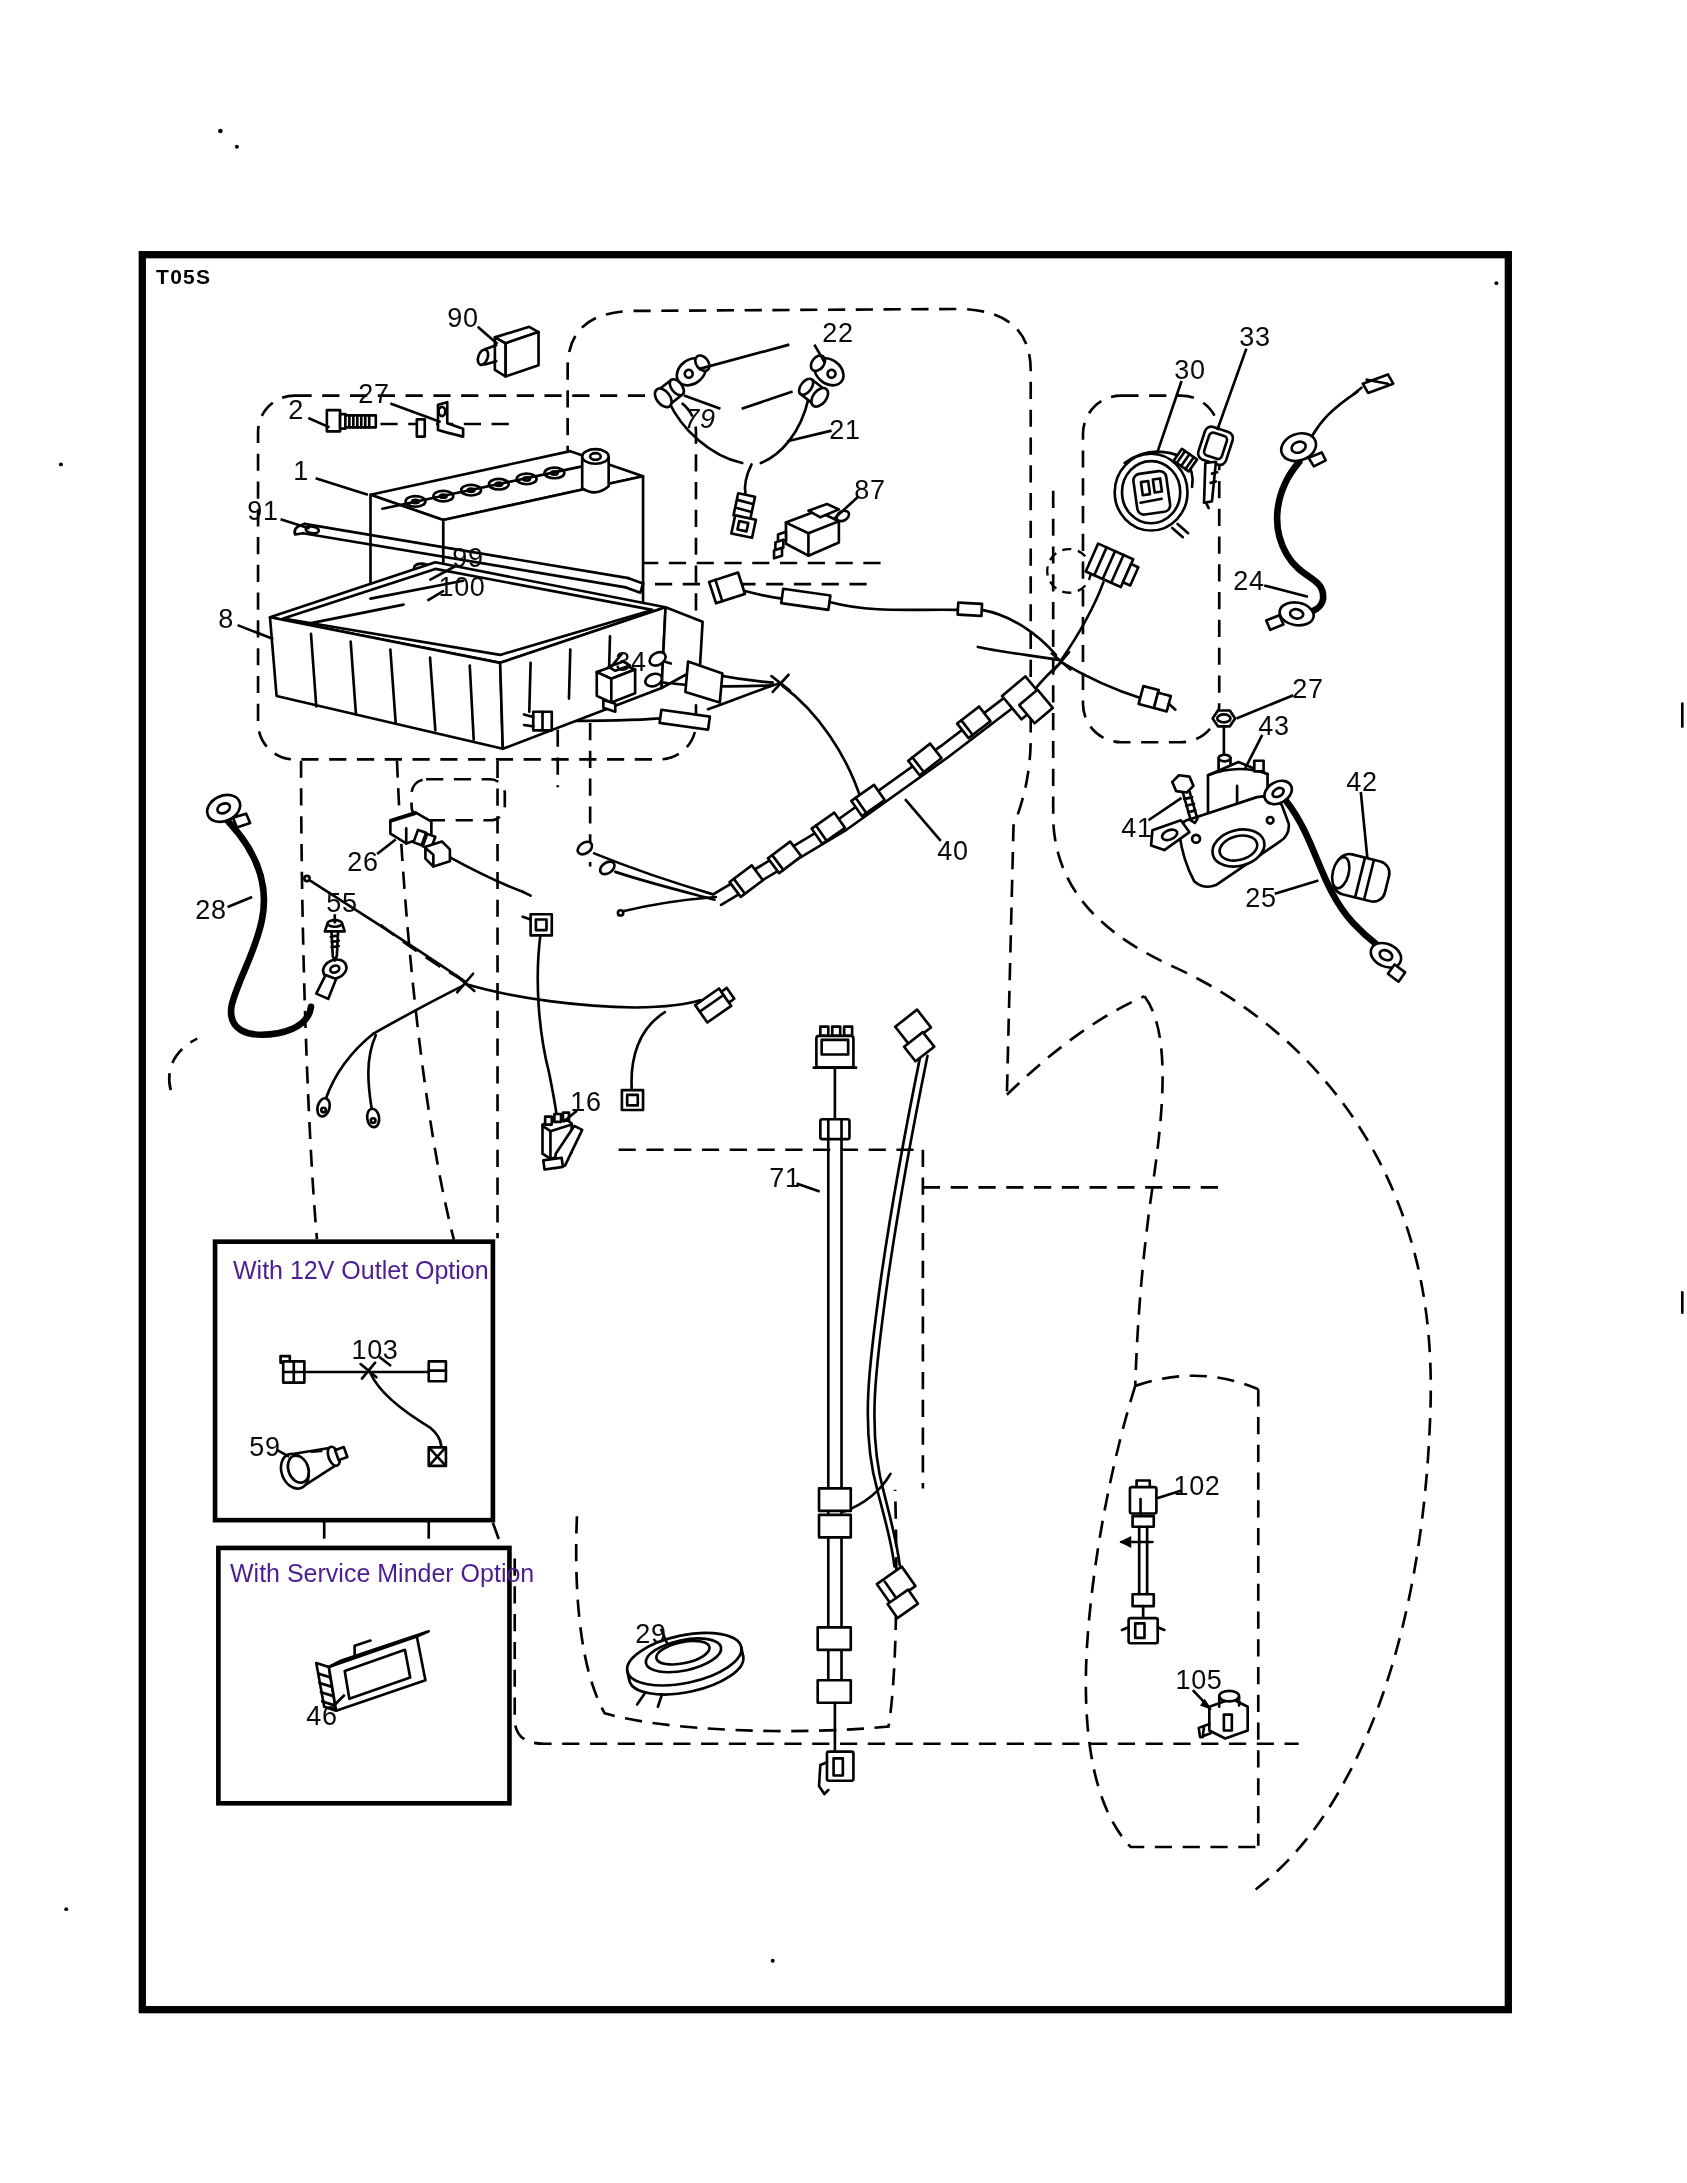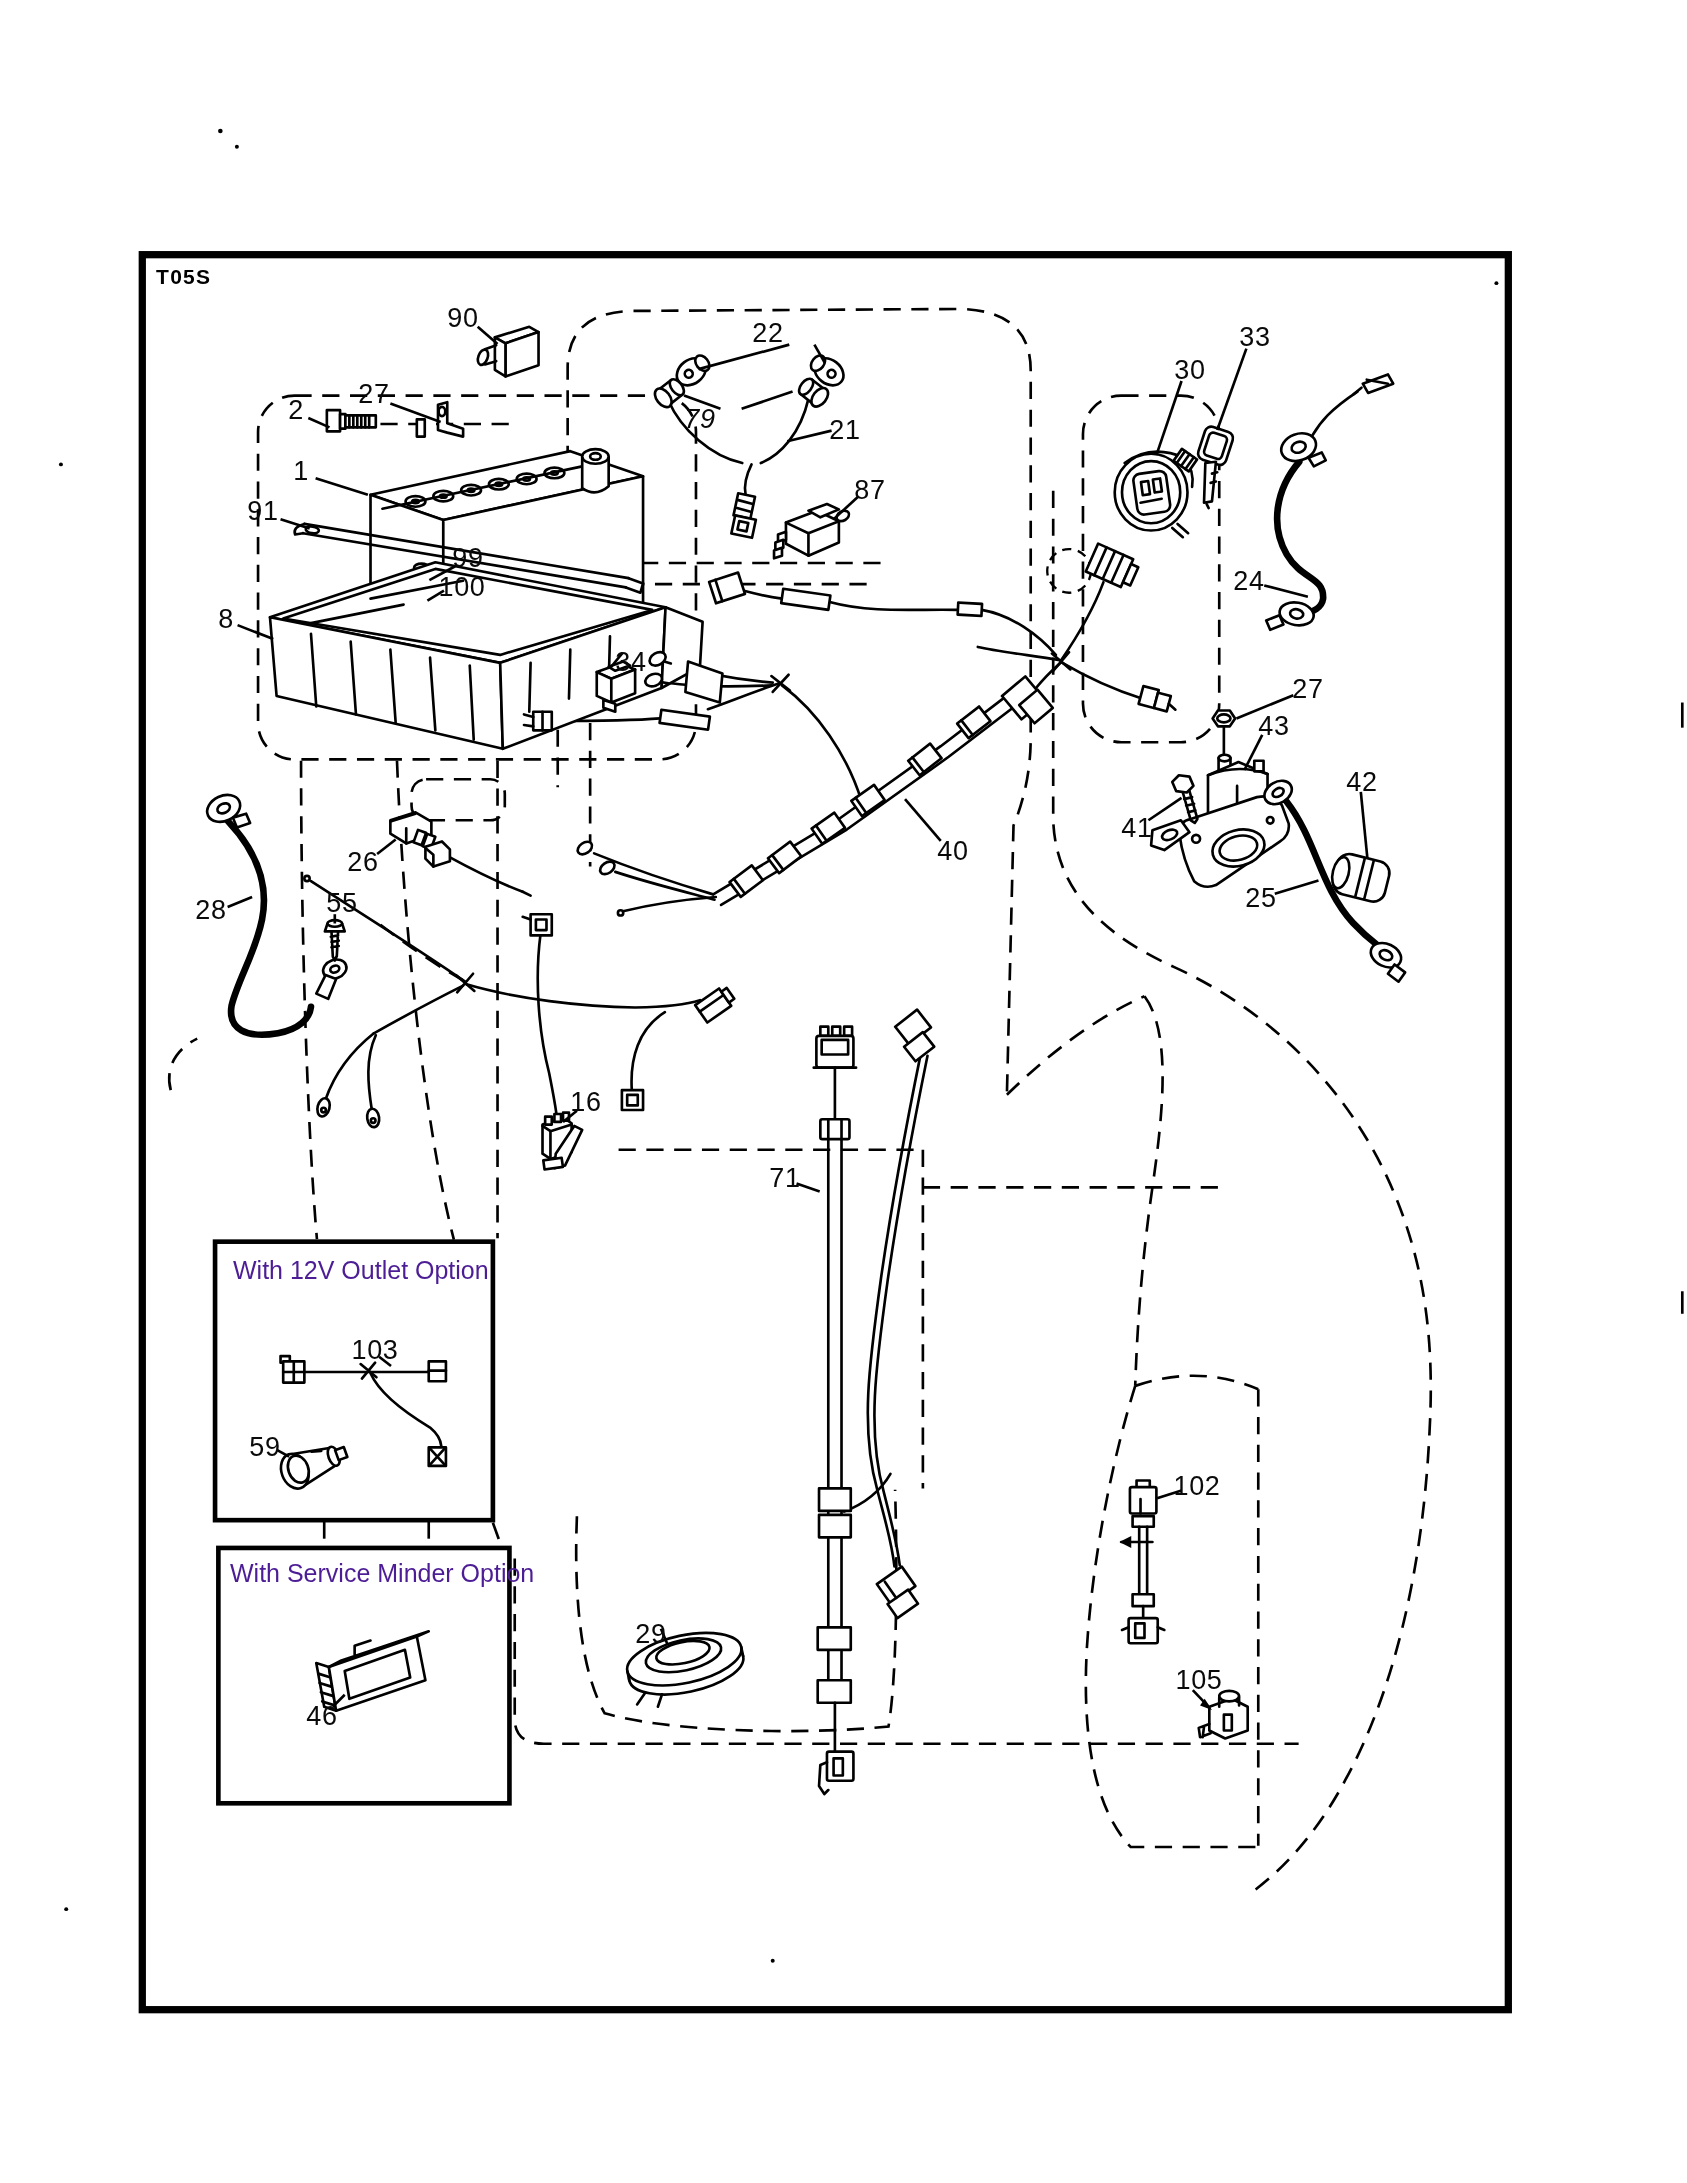--- a/index.html
+++ b/index.html
@@ -607,21 +607,21 @@
 <div class="code" style="left:156px;top:265px;">T05S</div>
 
 <div class="callout" style="left:463px;top:318px;">90</div>
 <div class="callout" style="left:374px;top:394px;">27</div>
 <div class="callout" style="left:296px;top:410px;">2</div>
 <div class="callout" style="left:301px;top:471px;">1</div>
 <div class="callout" style="left:263px;top:511px;">91</div>
 <div class="callout" style="left:468px;top:558px;">99</div>
 <div class="callout" style="left:462px;top:587px;">100</div>
 <div class="callout" style="left:226px;top:619px;">8</div>
-<div class="callout" style="left:768px;top:333px;">22</div>
+<div class="callout" style="left:838px;top:333px;">22</div>
 <div class="callout" style="left:700px;top:419px;font-style:italic;">79</div>
 <div class="callout" style="left:845px;top:430px;">21</div>
 <div class="callout" style="left:870px;top:490px;">87</div>
 <div class="callout" style="left:1190px;top:370px;">30</div>
 <div class="callout" style="left:1255px;top:337px;">33</div>
 <div class="callout" style="left:1249px;top:581px;">24</div>
 <div class="callout" style="left:631px;top:644px;margin-top:18px;">34</div>
 <div class="callout" style="left:363px;top:862px;">26</div>
 <div class="callout" style="left:211px;top:910px;">28</div>
 <div class="callout" style="left:342px;top:903px;">55</div>

